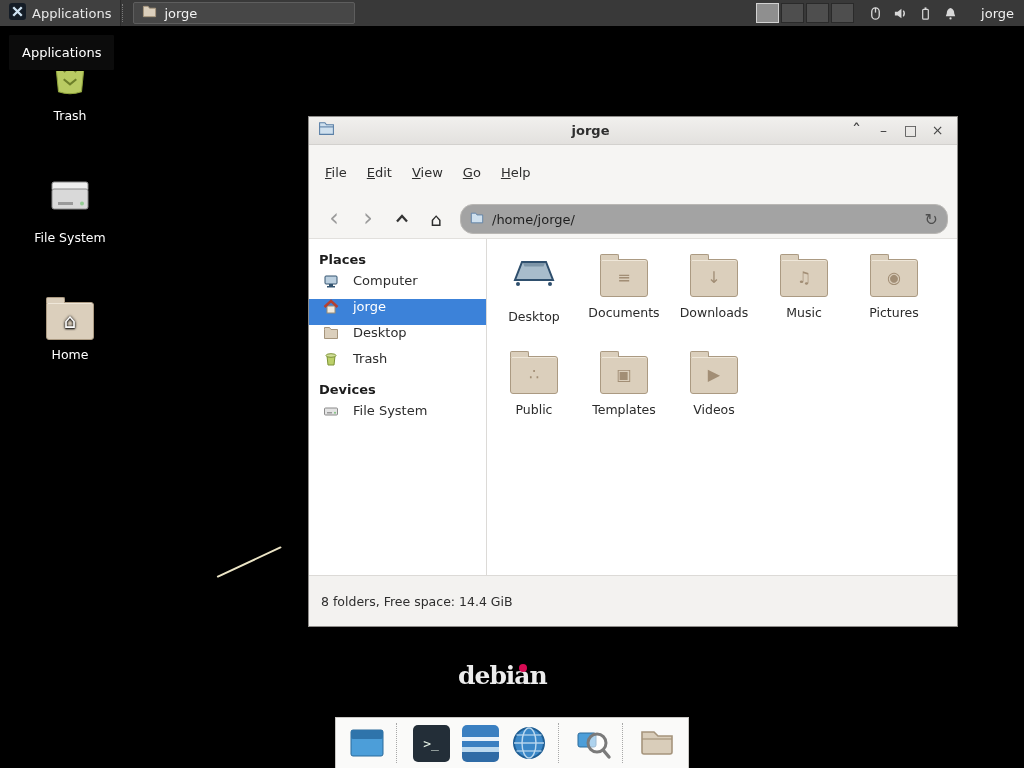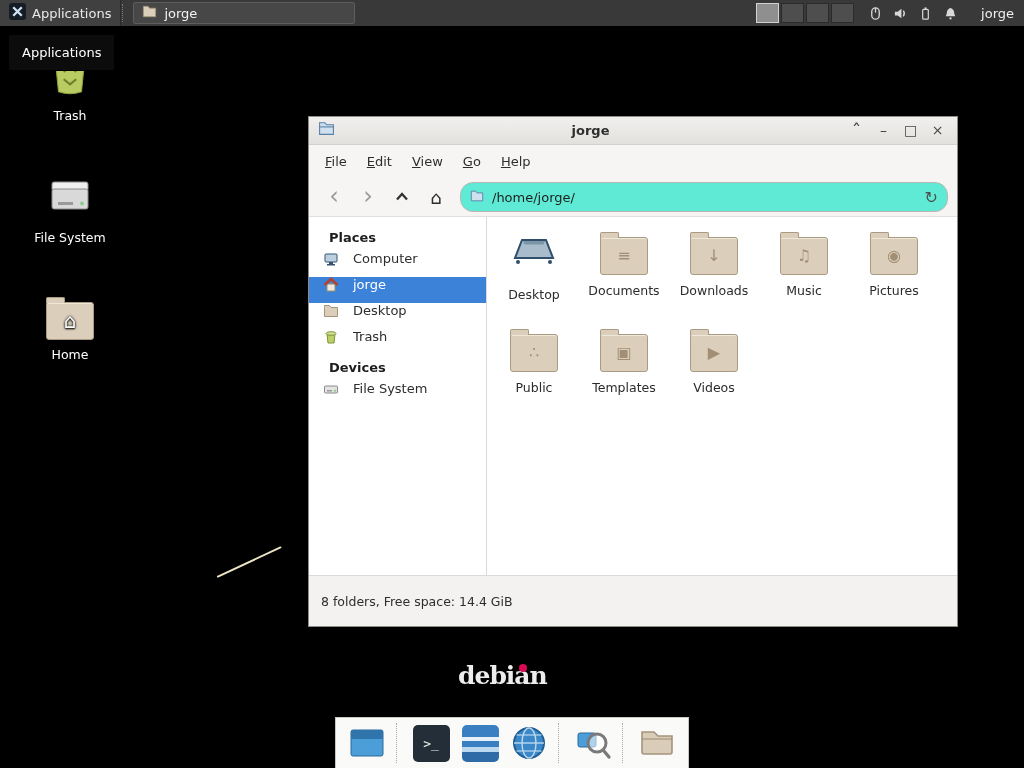--- a/index.html
+++ b/index.html
@@ -43,36 +43,36 @@
   .bfolder .emblem.white{color:#fdfdfd;font-size:20px}
 
   
   .window{position:absolute;left:308px;top:116px;width:648px;height:509px;display:flex;flex-direction:column;
           background:#f6f5f3;border:1px solid #8f8d8a;box-shadow:0 10px 28px rgba(0,0,0,.6)}
   .titlebar{height:27px;flex:0 0 27px;display:flex;align-items:center;gap:6px;padding:0 9px;
             background:linear-gradient(#f1f0ee,#e3e1de);border-bottom:1px solid #d3d1ce}
   .title{flex:1;text-align:center;font-weight:bold;font-size:13px;color:#2e2e2e}
   .tb-ctrl{width:21px;text-align:center;color:#474747;font-size:14px;line-height:25px}
   .tb-ctrl.shade{font-size:19px;line-height:30px}
-  .menubar{height:25px;flex:0 0 25px;display:flex;align-items:center;padding:4px 6px;background:#f6f5f3;
+  .menubar{height:25px;flex:0 0 25px;display:flex;align-items:center;padding:15px 6px;background:#f6f5f3;
            font-size:13px;color:#2e2e2e}
   .menu-item{display:inline-block;padding:3px 10px}
   .menu-item::first-letter{text-decoration:underline}
   .toolbar{height:38px;flex:0 0 38px;display:flex;align-items:center;gap:2px;padding:0 9px;
            background:#f6f5f3;border-bottom:1px solid #e2e0dd}
   .nav-btn{width:32px;height:28px;display:flex;align-items:center;justify-content:center;background:none;border:none;
            font-family:inherit;font-size:24px;color:#9b9b9b;padding:0 0 3px 0}
   .nav-btn.dark{color:#2c2c2c;font-size:18px;padding:0}
   .pathbar{flex:1;height:28px;margin-left:6px;display:flex;align-items:center;gap:8px;padding:0 9px;
-           background:#5eead4;border:1px solid #b9b7b4;border-radius:13px;font-size:13px;color:#1e1e1e}
+           background:#a3a3a3;border:1px solid #b9b7b4;border-radius:13px;font-size:13px;color:#1e1e1e}
   .reload{margin-left:auto;font-size:16px;color:#4e4e4e}
   .wbody{flex:1;display:flex;min-height:0}
   .sidebar{width:177px;flex:0 0 177px;background:#fff;border-right:1px solid #dcdad7;padding-top:8px;
            font-size:13px;color:#2d2d2d}
-  .side-header{font-weight:bold;padding:5px 20px 6px;color:#1d1d1d}
+  .side-header{font-weight:bold;padding:5px 10px 6px;color:#1d1d1d}
   .side-item{display:flex;align-items:flex-start;gap:14px;height:26px;padding-left:14px}
   .side-item.selected{background:#3c82d9;color:#fff}
   .si-icon{width:16px;height:16px;display:flex;align-items:center;justify-content:center}
   .files{flex:1;display:flex;flex-wrap:wrap;align-content:flex-start;padding:10px 0 0 2px;background:#fff}
   .fcell{width:90px;height:97px;display:flex;flex-direction:column;align-items:center}
   .flabel{margin-top:8px;font-size:12.5px;color:#2b2b2b}
   .statusbar{height:24px;flex:0 0 24px;display:flex;align-items:center;padding:13px 12px;background:#f3f2f0;
              border-top:1px solid #dcdad7;font-size:12.5px;color:#2e2e2e}
 
   

